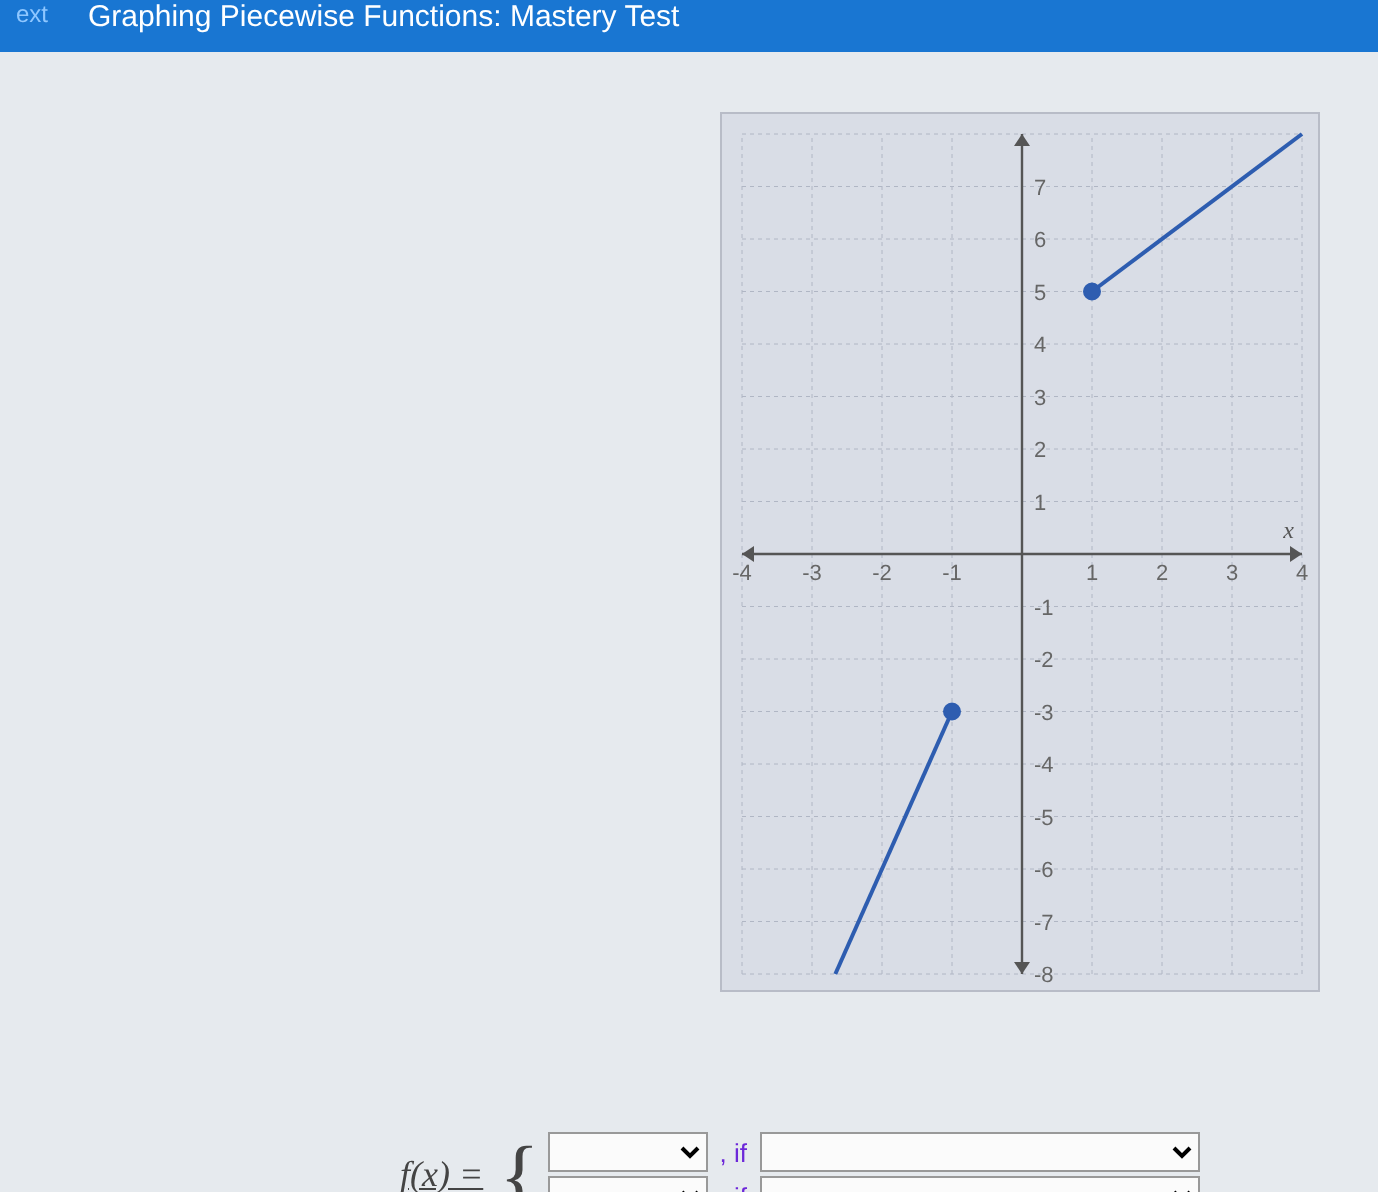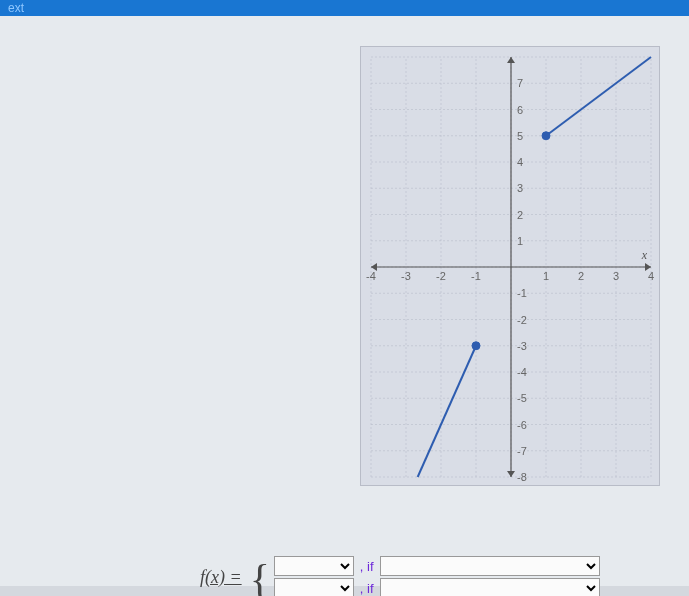--- a/index.html
+++ b/index.html
@@ -1,22 +1,21 @@
 <!DOCTYPE html>
 <html><head>
 <meta charset="utf-8">
 <style>
   * { box-sizing: border-box; margin: 0; padding: 0; }
   html, body { width: 689px; height: 596px; overflow: hidden; font-family: Arial, sans-serif; background: #d4d8de; }
   .header {
     background: #1976d2;
     color: #fff;
-    height: 16px;
+    height: 26px;
     display: flex;
-    align-items: center;
     padding: 0 8px;
     font-size: 15px;
   }
   .header .ext { color: #8fc7ff; margin-right: 20px; font-size: 12px; }
   .header .title { font-weight: 500; }
   .content {
     background: #e6eaee;
     width: 100%;
     height: 570px;
     position: relative;
@@ -100,20 +99,21 @@
   .axis-label { font-size: 12px; fill: #555; font-style: italic; font-family: "Times New Roman", serif; }
   .plot-line { stroke: #2e5db0; stroke-width: 2; fill: none; }
   .endpoint-fill { fill: #2e5db0; stroke: #2e5db0; }
   .arrow { fill: #555; }
 </style>
 </head>
 <body>
 
 <div class="header">
   <span class="ext">ext</span>
+  <span class="title">Graphing Piecewise Functions: Mastery Test</span>
 </div>
 
 <div class="content">
 
   <div class="chart-wrap">
     <svg id="chart-svg" width="300" height="440">
         <line x1="10" y1="430" x2="10" y2="10" class="grid-line"></line>
         <line x1="45" y1="430" x2="45" y2="10" class="grid-line"></line>
         <line x1="80" y1="430" x2="80" y2="10" class="grid-line"></line>
         <line x1="115" y1="430" x2="115" y2="10" class="grid-line"></line>

